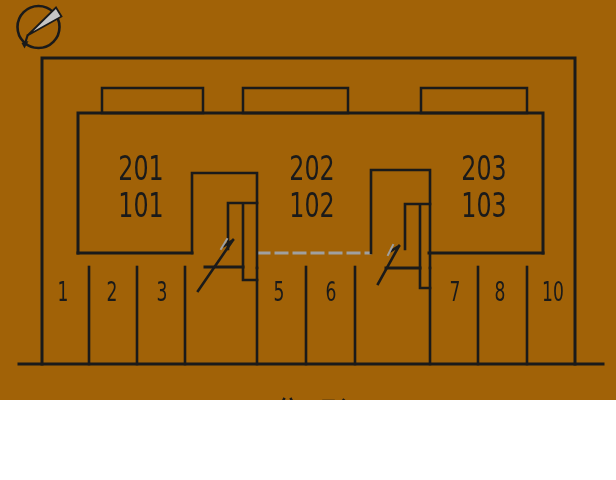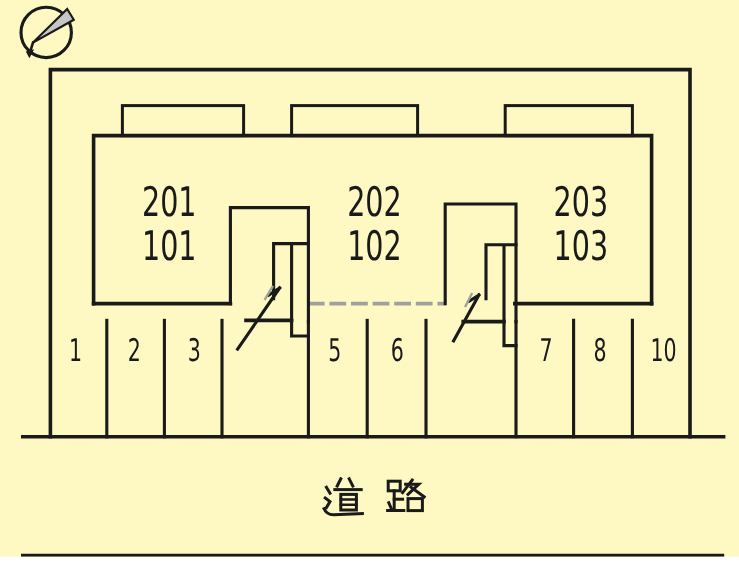--- a/index.html
+++ b/index.html
@@ -1,19 +1,19 @@
 <!DOCTYPE html>
 <html><head>
 <meta charset="utf-8">
 <style>
   html,body{margin:0;padding:0;background:#ffffff;}
   .stage{
     position:relative;
-    width:616px;height:464px;
-    background:#fef9c3;
+    width:616px;height:400px;
+    background:#a16207;
     overflow:hidden;
     font-family:"DejaVu Sans", sans-serif;
   }
   svg{display:block;}
   text{font-family:"DejaVu Sans", sans-serif;}
 </style>
 </head>
 <body>
 
 <div class="stage">

